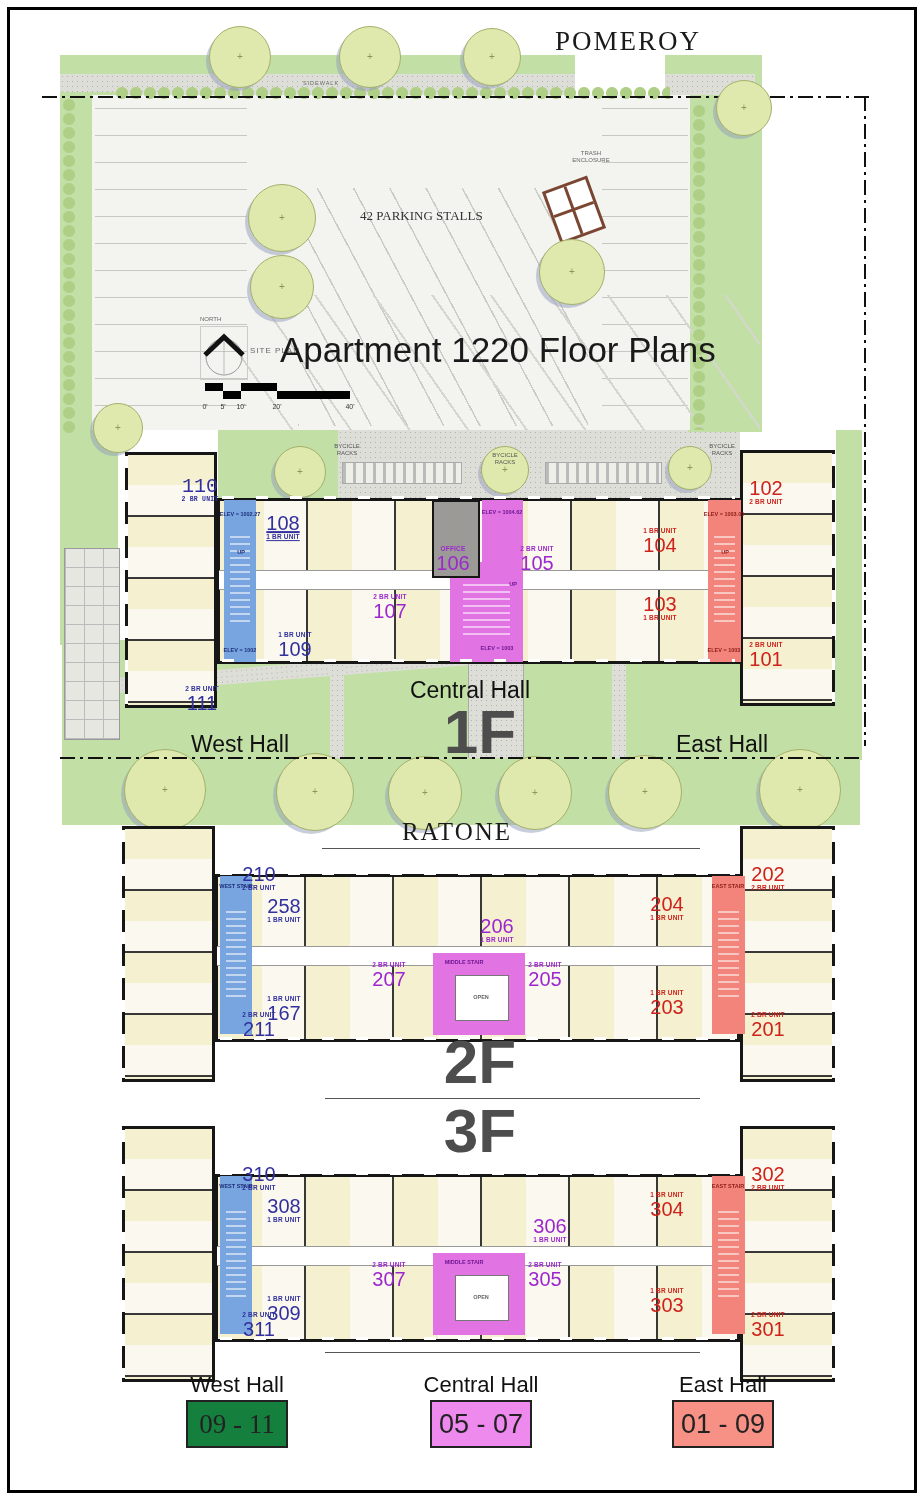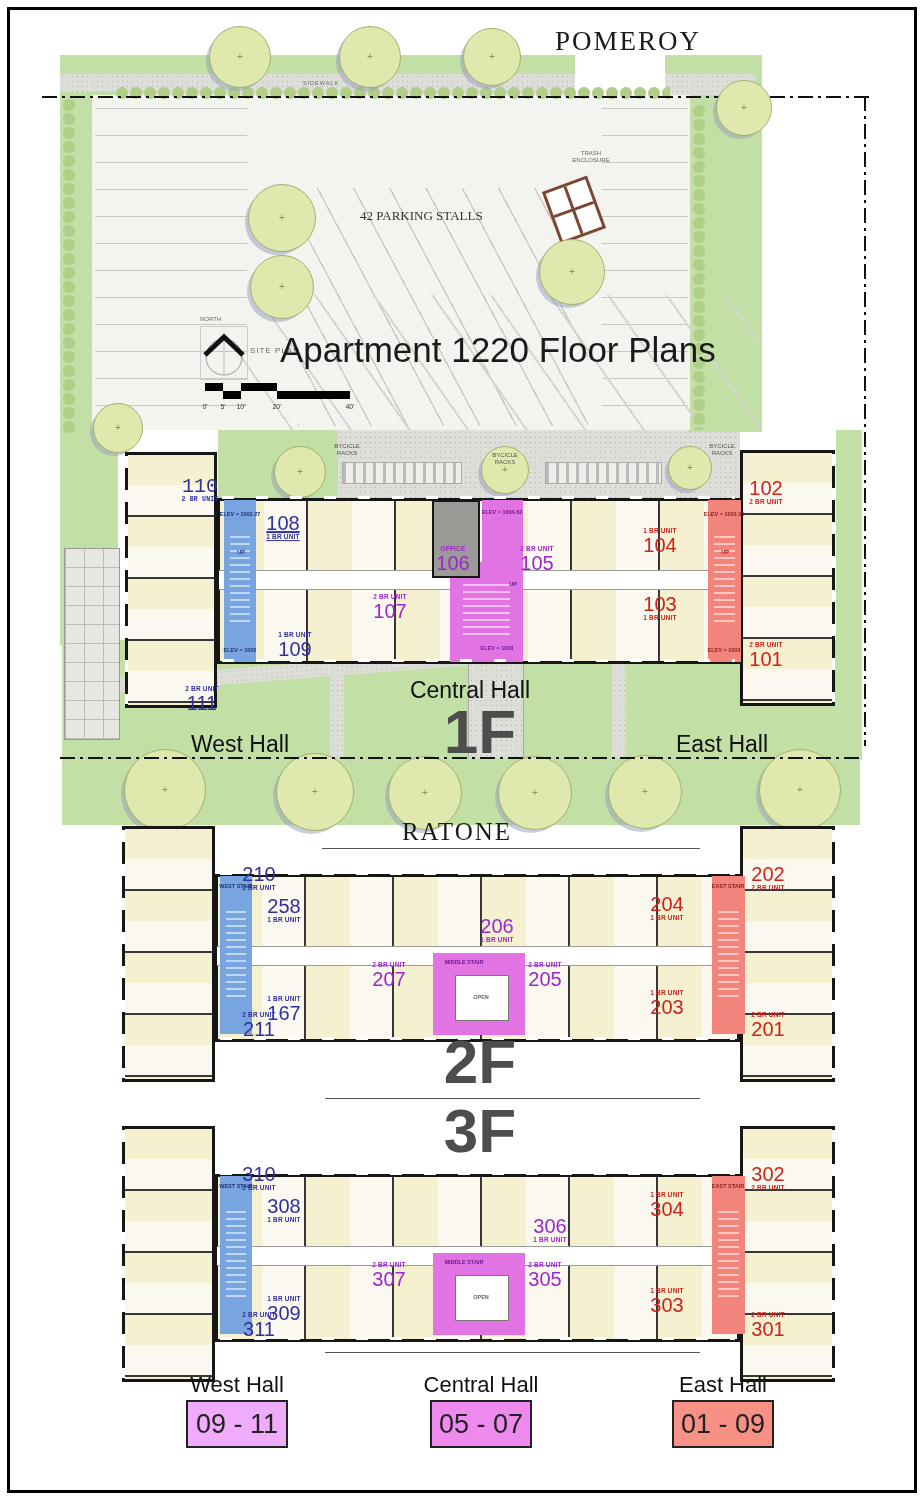--- a/index.html
+++ b/index.html
@@ -235,21 +235,21 @@
   <div class="openbox" style="left:455px;top:1275px;width:52px;height:44px;"></div>
   <div class="winh" style="left:220px;top:1172px;width:515px;"></div>
   <div class="winh" style="left:220px;top:1337px;width:515px;"></div>
   <div class="winv" style="left:122px;top:1130px;height:248px;"></div>
   <div class="winv" style="left:832px;top:1130px;height:248px;"></div>
 
   <div>
     <div class="lg-title" style="left:237px;top:1372px;">West Hall</div>
     <div class="lg-title" style="left:481px;top:1372px;">Central Hall</div>
     <div class="lg-title" style="left:723px;top:1372px;">East Hall</div>
-    <div class="lg-box" style="left: 186px; top: 1400px; background: #f0abfc;">09 - 11</div>
+    <div class="lg-box" style="left: 186px; top: 1400px; background: #15803d; font-family: Liberation Serif, serif;">09 - 11</div>
     <div class="lg-box" style="left: 430px; top: 1400px; background: rgb(238, 138, 238);">05 - 07</div>
     <div class="lg-box" style="left: 672px; top: 1400px; background: rgb(247, 144, 133);">01 - 09</div>
   </div>
 
   <div id="labels" class="abs" style="left:0;top:0;width:924px;height:1500px;pointer-events:none;">
       <div class="unit g-west" style="left: 200px; top: 490px; font-family: Liberation Mono, monospace;">
         <span class="num">110</span>
         <span class="typ">2 BR UNIT</span>
       </div>
       <div class="unit g-west" style="left: 283px; top: 527px; text-decoration: underline;">

